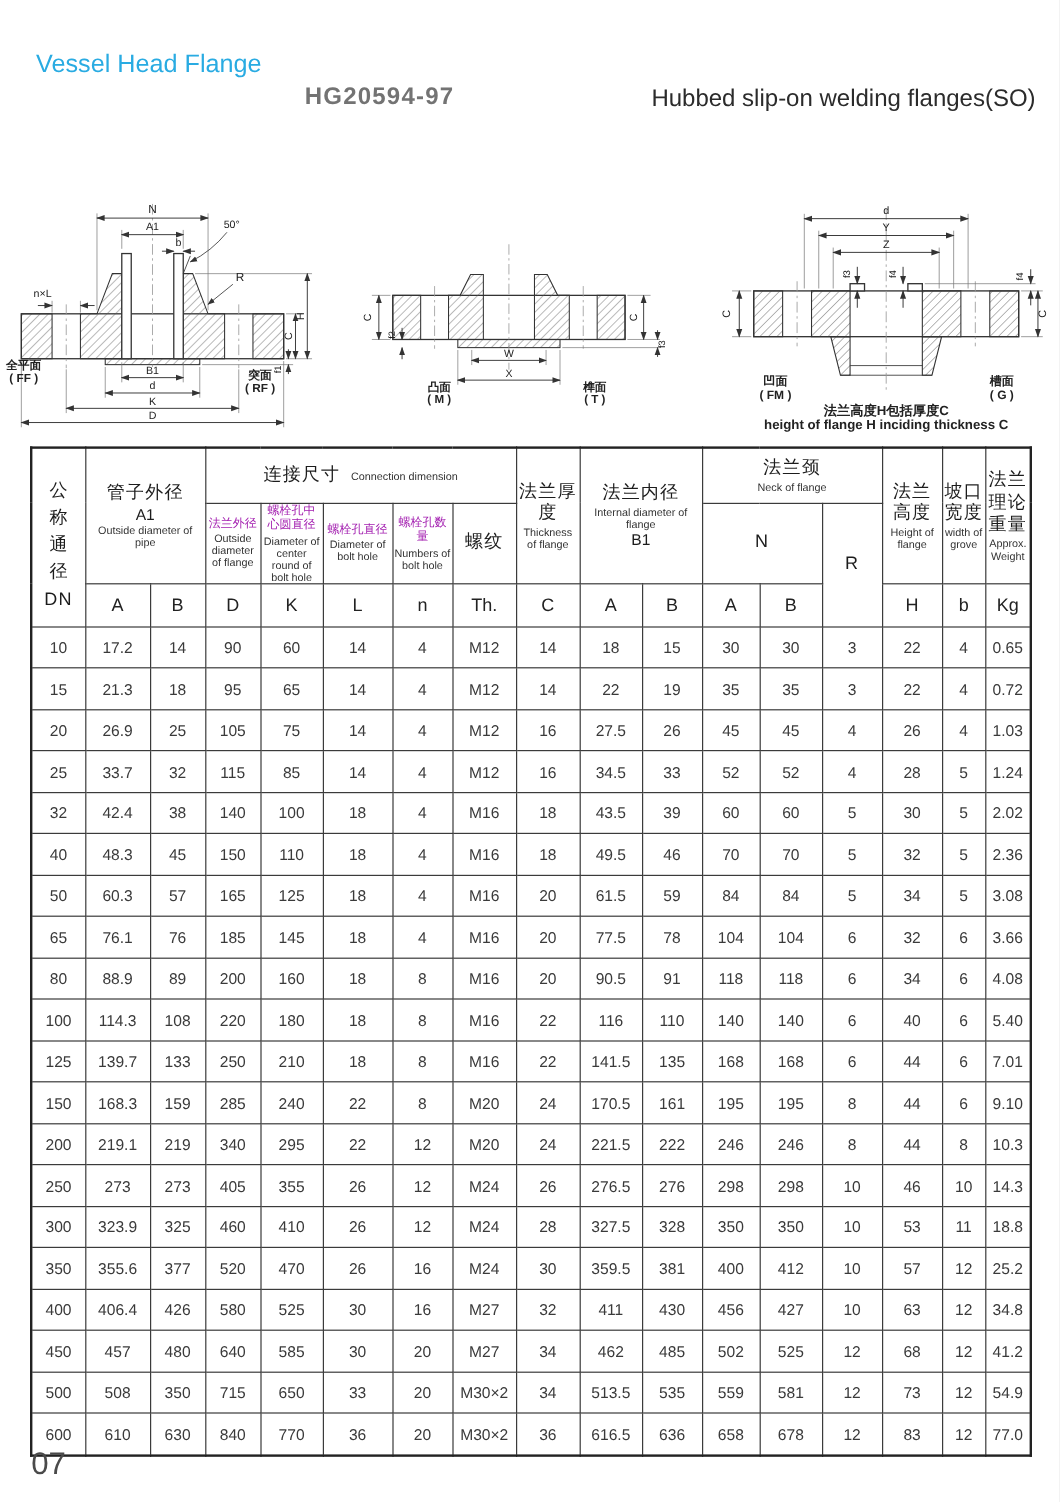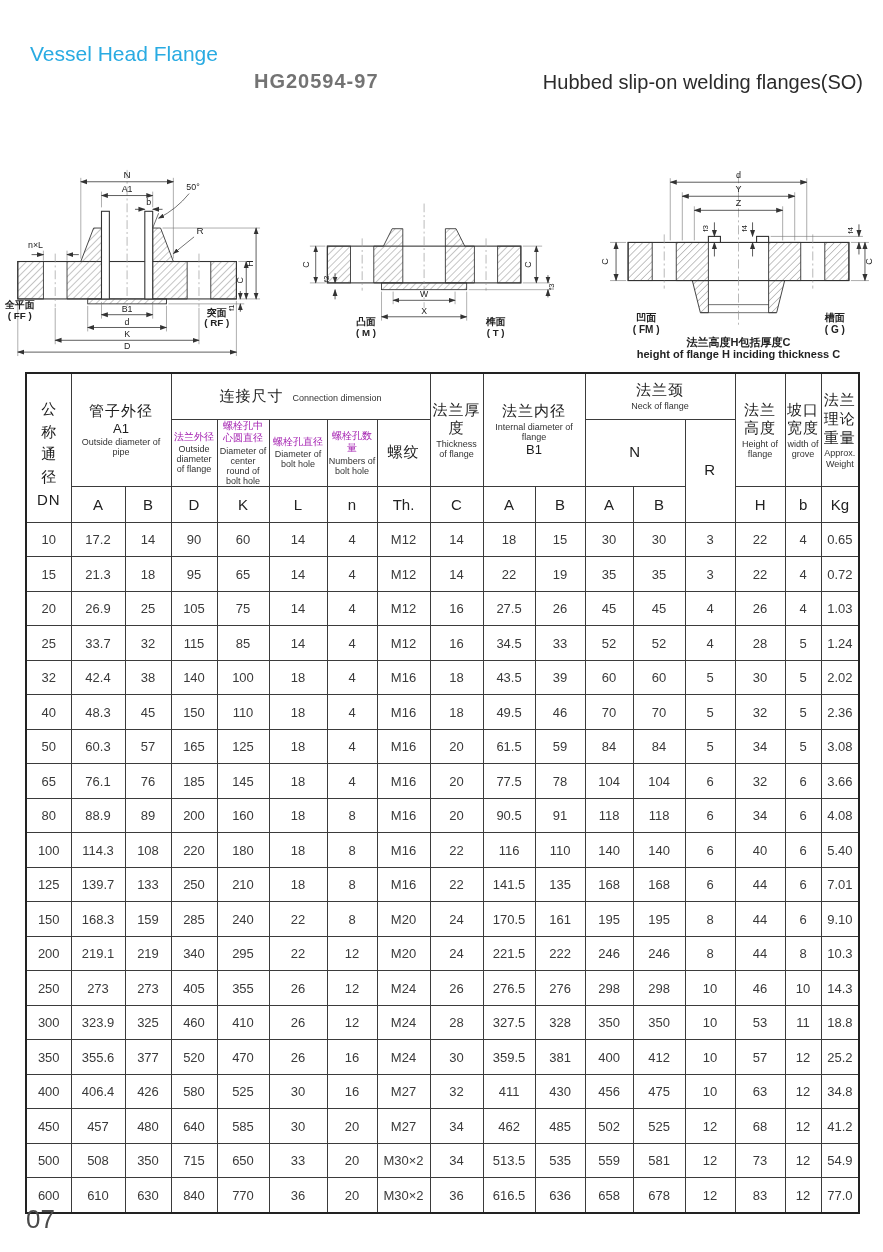--- a/index.html
+++ b/index.html
@@ -667,21 +667,21 @@
           <td>426</td>
           <td>580</td>
           <td>525</td>
           <td>30</td>
           <td>16</td>
           <td>M27</td>
           <td>32</td>
           <td>411</td>
           <td>430</td>
           <td>456</td>
-          <td>475</td>
+          <td>427</td>
           <td>10</td>
           <td>63</td>
           <td>12</td>
           <td>34.8</td>
         </tr>
         <tr>
           <td>450</td>
           <td>457</td>
           <td>480</td>
           <td>640</td>

